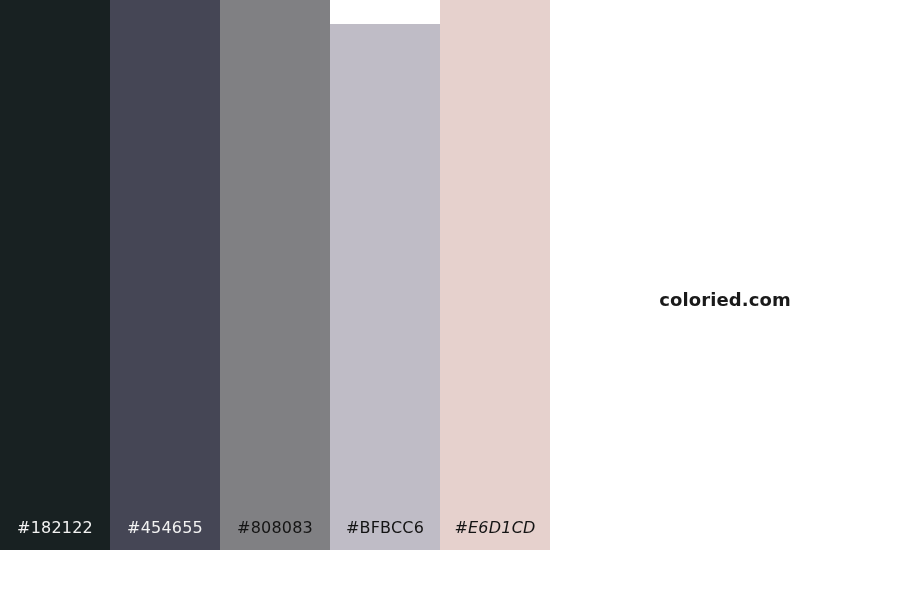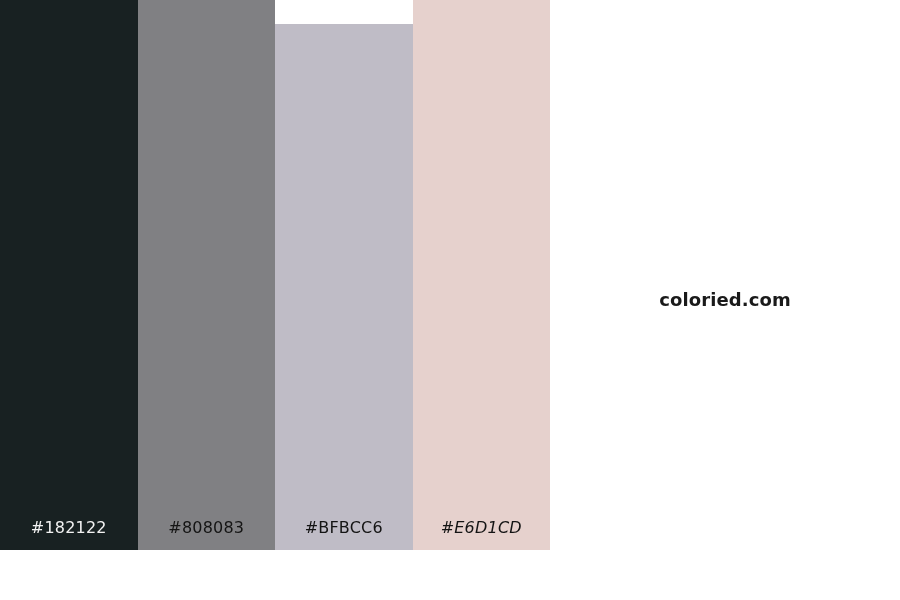--- a/index.html
+++ b/index.html
@@ -70,20 +70,23 @@
 <body>
 
 <div id="palette-page">
 
   <div id="swatch-strip">
 
     <div class="swatch" style="background-color: rgb(24, 33, 34);">
       <span class="swatch-label label-light">#182122</span>
     </div>
 
+    <div class="swatch" style="background-color: rgb(69, 70, 85);">
+      <span class="swatch-label label-light">#454655</span>
+    </div>
 
     <div class="swatch" style="background-color: rgb(128, 128, 131);">
       <span class="swatch-label label-dark">#808083</span>
     </div>
 
     <div class="swatch" style="background-color: rgb(191, 188, 198); margin-top: 24px;">
       <span class="swatch-label label-dark">#BFBCC6</span>
     </div>
 
     <div class="swatch" style="background-color: rgb(230, 209, 205); font-style: italic;">

